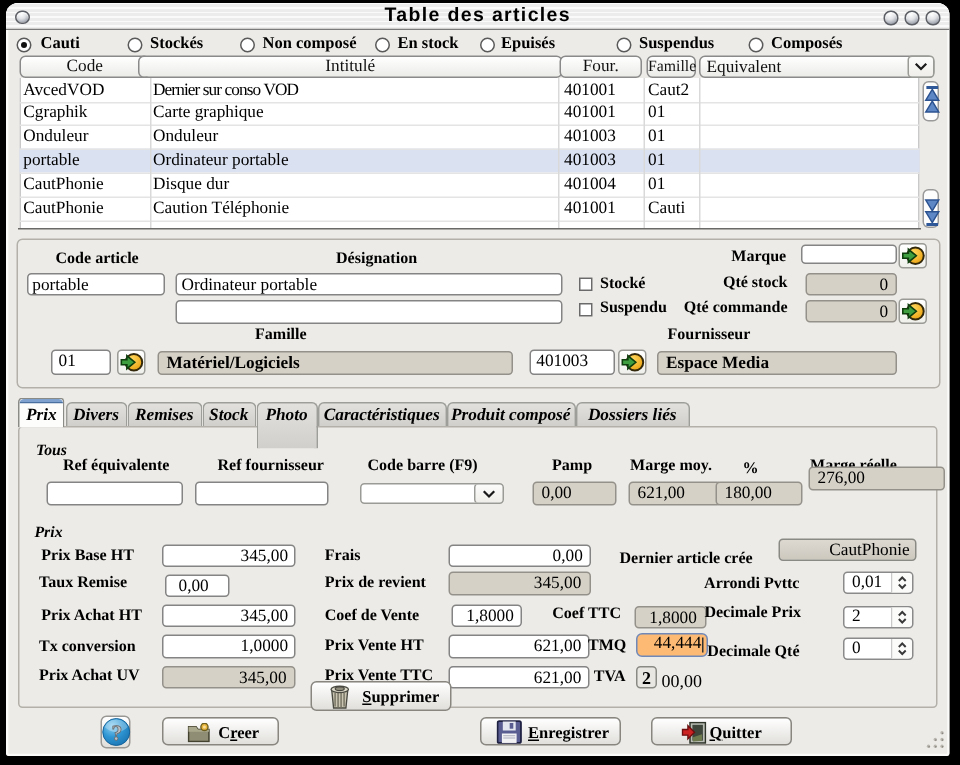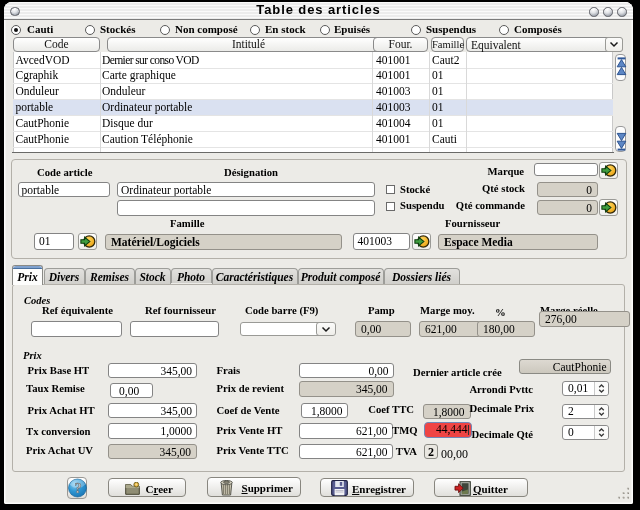--- a/index.html
+++ b/index.html
@@ -41,21 +41,21 @@
 <div class="radio" style="left:499px;top:24.5px"></div>
 <div class="lbl" style="left:27px;top:23px;font-size:11px">Cauti</div>
 <div class="lbl" style="left:100px;top:23px;font-size:11px">Stockés</div>
 <div class="lbl" style="left:175px;top:23px;font-size:11px">Non composé</div>
 <div class="lbl" style="left:265px;top:23px;font-size:11px">En stock</div>
 <div class="lbl" style="left:334px;top:23px;font-size:11px">Epuisés</div>
 <div class="lbl" style="left:426px;top:23px;font-size:11px">Suspendus</div>
 <div class="lbl" style="left:514px;top:23px;font-size:11px">Composés</div>
 
 <div class="hdr" style="left:13px;top:37px;width:87px;height:15px">Code</div>
-<div class="hdr" style="left:107px;top:37px;width:283px;height:15px">Intitulé</div>
+<div class="hdr" style="left:92px;top:37px;width:283px;height:15px">Intitulé</div>
 <div class="hdr" style="left:373px;top:37px;width:55px;height:15px">Four.</div>
 <div class="hdr" style="left:431px;top:37px;width:33px;height:15px;font-size:10.5px">Famille</div>
 <div class="hdr" style="left:466px;top:37px;width:157px;height:15px;text-align:left;padding-left:4px;font-size:11.5px;line-height:14px">Equivalent
 <div class="a" style="right:-1px;top:-1px;width:18px;height:15px;border:1px solid #9a9a96;background:linear-gradient(#fbfbfa,#efeeea);border-radius:3px">
 <svg width="16" height="13" viewBox="0 0 16 13">
         <path d="M4.5 4.5 L8 8 L11.5 4.5" fill="none" stroke="#1a1a1a" stroke-width="1.5"></path>
       </svg></div></div>
 
 <div class="a" style="left:13px;top:52px;width:600px;height:99.5px;background:#fff;border-left:1px solid #c9c9c9;border-right:1px solid #c9c9c9"></div>
 <div class="a" style="left:13px;top:99.3px;width:600px;height:15.8px;background:#DAE1F1"></div>
@@ -157,30 +157,30 @@
 <div class="icb" style="left:412px;top:232.5px"><svg width="17" height="15" viewBox="0 0 19 17">
       <circle cx="11.5" cy="8.5" r="6.3" fill="url(#yb)" stroke="#33290a" stroke-width="1.5"></circle>
       <path d="M2 6.6 h4.2 v-3 l6 4.9 -6 4.9 v-3 H2 Z" fill="#3F9E3F" stroke="#0e3d0e" stroke-width="1.2"></path>
     </svg></div>
 <div class="ro" style="left:438px;top:233.5px;width:160px;height:16px;font-weight:bold">Espace Media</div>
 
 <div class="a" style="left:11.5px;top:283.5px;width:613px;height:188px;border:1px solid #b3b0a9;border-radius:3px"></div>
 <div class="tab" style="left:43.5px;top:267.5px;width:41px;height:16.5px">Divers</div>
 <div class="tab" style="left:84.5px;top:267.5px;width:50px;height:16.5px">Remises</div>
 <div class="tab" style="left:134.5px;top:267.5px;width:36px;height:16.5px">Stock</div>
-<div class="tab" style="left:170.5px;top:267.5px;width:41px;height:15px">Photo</div>
+<div class="tab" style="left:170.5px;top:267.5px;width:41px;height:31px">Photo</div>
 <div class="tab" style="left:211.5px;top:267.5px;width:86px;height:16.5px">Caractéristiques</div>
 <div class="tab" style="left:297.5px;top:267.5px;width:86px;height:16.5px">Produit composé</div>
 <div class="tab" style="left:383.5px;top:267.5px;width:76px;height:16.5px">Dossiers liés</div>
 <div class="tab" style="left:12px;top:264.5px;width:31px;height:20px;background:#fdfdfc;border-color:#8a8a86;z-index:3;border-radius:3px 3px 0 0">
 <div class="a" style="left:0;top:0;width:100%;height:3.5px;background:#7fa1ce;border-bottom:1px solid #49709f;border-radius:3px 3px 0 0"></div>
 <div style="margin-top:3px">Prix</div>
   </div>
 
-<div class="lbl" style="left:24px;top:295px;font-style:italic;font-size:10.5px">Codes</div>
+<div class="lbl" style="left:24px;top:295px;font-style:italic;font-size:10.5px">Tous</div>
 <div class="lbl" style="left:42px;top:304px">Ref équivalente</div>
 <div class="lbl" style="left:145px;top:304px">Ref fournisseur</div>
 <div class="lbl" style="left:245px;top:304px">Code barre (F9)</div>
 <div class="lbl" style="left:368px;top:304px">Pamp</div>
 <div class="lbl" style="left:420px;top:304px">Marge moy.</div>
 <div class="lbl" style="left:495px;top:306px">%</div>
 <div class="lbl" style="left:540px;top:304px">Marge réelle</div>
 <div class="inp" style="left:30.5px;top:321px;width:91px;height:16px"></div>
 <div class="inp" style="left:130px;top:321px;width:89px;height:16px"></div>
 <div class="inp" style="left:240px;top:321.5px;width:96px;height:14.5px;border-color:#9a9a96">
@@ -218,21 +218,21 @@
 <div class="lbl rl" style="left:464px;top:402px;width:70px">Decimale Prix</div>
 <div class="spin" style="left:562px;top:403.5px">2<div class="ar"><svg width="13" height="13" viewBox="0 0 13 13">
         <path d="M4.2 5.3 L6.5 3 L8.8 5.3" fill="none" stroke="#3a3a3a" stroke-width="1.3"></path>
         <path d="M4.2 7.7 L6.5 10 L8.8 7.7" fill="none" stroke="#3a3a3a" stroke-width="1.3"></path>
       </svg></div></div>
 <div class="lbl" style="left:26px;top:424.5px">Tx conversion</div>
 <div class="inp num" style="left:108px;top:423px;width:89px;height:15.5px">1,0000</div>
 <div class="lbl" style="left:216.5px;top:424px">Prix Vente HT</div>
 <div class="inp num" style="left:298.5px;top:423px;width:94px;height:15.5px">621,00</div>
 <div class="lbl rl" style="left:392px;top:424px;width:25px">TMQ</div>
-<div class="a num" style="left:423.5px;top:421.5px;width:48px;height:16.5px;background:#ef4444;border:1.6px solid #7088b8;border-radius:4px;font-size:11.5px;line-height:13px;padding:0 3px">44,444<span style="position:absolute;right:2px;top:2px;bottom:2px;width:1px;background:#333"></span></div>
+<div class="a num" style="left:423.5px;top:421.5px;width:48px;height:16.5px;background:#fdba74;border:1.6px solid #7088b8;border-radius:4px;font-size:11.5px;line-height:13px;padding:0 3px">44,444<span style="position:absolute;right:2px;top:2px;bottom:2px;width:1px;background:#333"></span></div>
 <div class="lbl rl" style="left:463px;top:427.5px;width:70px">Decimale Qté</div>
 <div class="spin" style="left:562px;top:425px">0<div class="ar"><svg width="13" height="13" viewBox="0 0 13 13">
         <path d="M4.2 5.3 L6.5 3 L8.8 5.3" fill="none" stroke="#3a3a3a" stroke-width="1.3"></path>
         <path d="M4.2 7.7 L6.5 10 L8.8 7.7" fill="none" stroke="#3a3a3a" stroke-width="1.3"></path>
       </svg></div></div>
 <div class="lbl" style="left:26px;top:443.5px">Prix Achat UV</div>
 <div class="ro num" style="left:108px;top:443.5px;width:89px;height:15px">345,00</div>
 <div class="lbl" style="left:216.5px;top:443.5px">Prix Vente TTC</div>
 <div class="inp num" style="left:298.5px;top:443.5px;width:94px;height:15.5px">621,00</div>
 <div class="lbl rl" style="left:393px;top:444.5px;width:24px">TVA</div>
@@ -254,21 +254,21 @@
   </svg>
 <div class="btn" style="left:108px;top:477.5px;width:78px;height:19.5px">
 <svg class="a" style="left:16px;top:3px" width="15" height="13" viewBox="0 0 15 13">
       <path d="M0.7 2.5 h5 l1.3 1.8 H14.3 v8 H0.7 Z" fill="#8f8d74" stroke="#43422f" stroke-width="1"></path>
       <path d="M0.7 2.5 h5 l1.3 1.8 H14.3 v1.6 H0.7 Z" fill="#aaa88c"></path>
       <circle cx="11.3" cy="2.6" r="2.4" fill="#e8b53c" stroke="#6b5e1e" stroke-width="0.9"></circle>
       <circle cx="11.3" cy="2.6" r="1" fill="#f7dd9a"></circle>
     </svg>
 <div class="a" style="left:36.5px;top:4px">C<span style="text-decoration:underline">r</span>eer</div>
   </div>
-<div class="btn" style="left:206.5px;top:477px;width:94px;height:19.5px">
+<div class="btn" style="left:206.5px;top:454px;width:94px;height:19.5px">
 <svg class="a" style="left:11px;top:1px" width="15" height="17" viewBox="0 0 15 17">
       <path d="M2.2 4.5 L3.4 16 h8.2 L12.8 4.5" fill="#c9c5b2" stroke="#4a4a42" stroke-width="0.9"></path>
       <path d="M4.4 6 v9 M6.4 6 v9.5 M8.4 6 v9.5 M10.4 6 v9" stroke="#807c6c" stroke-width="1.1"></path>
       <ellipse cx="7.5" cy="3.6" rx="5.8" ry="2.1" fill="#dcd8c8" stroke="#4a4a42" stroke-width="0.9"></ellipse>
       <ellipse cx="7.5" cy="3.2" rx="3" ry="1.2" fill="#8f8b7a" stroke="#4a4a42" stroke-width="0.8"></ellipse>
     </svg>
 <div class="a" style="left:34px;top:4px"><span style="text-decoration:underline">S</span>upprimer</div>
   </div>
 <div class="btn" style="left:319.5px;top:477.5px;width:94px;height:19.5px">
 <svg class="a" style="left:10px;top:1.5px" width="17" height="16" viewBox="0 0 17 16">

